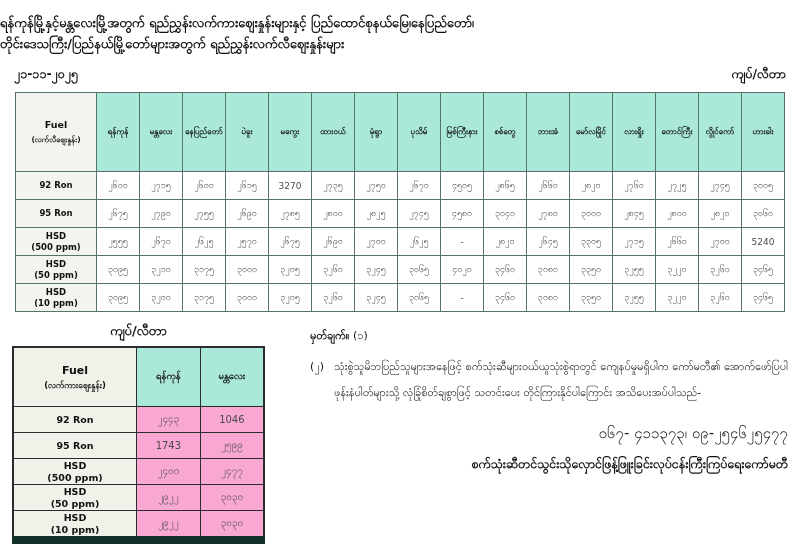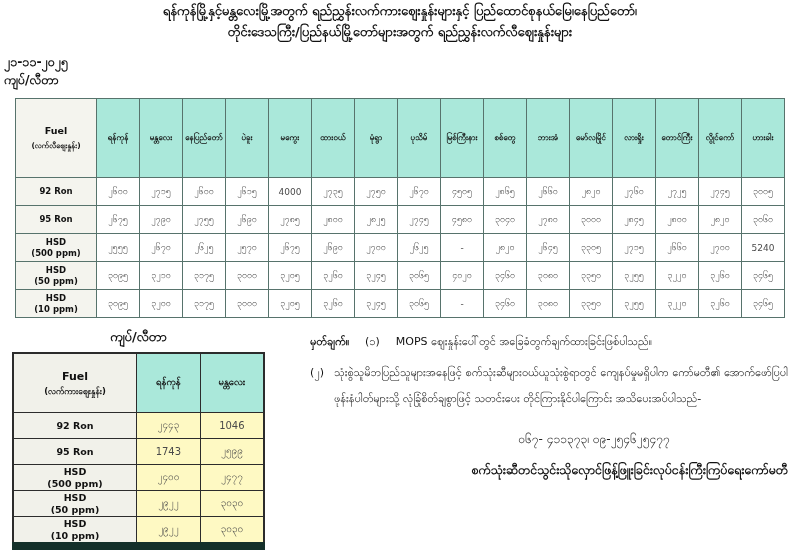--- a/index.html
+++ b/index.html
@@ -1,22 +1,22 @@
 <!DOCTYPE html>
 <html lang="my"><head>
 <meta charset="utf-8">
 <style>
   html,body{margin:0;padding:0;}
   body{
     width:800px;height:550px;overflow:hidden;background:#ffffff;
     font-family:"DejaVu Sans","Liberation Sans",sans-serif;color:#111;
   }
   .page{width:800px;height:550px;position:relative;}
-  .title-block{ text-align:center; font-weight:bold; font-size:13px; line-height:21px; padding-top:0;}
-  .meta-row{ display:flex; justify-content:space-between; font-weight:bold; font-size:12.5px; padding:0 4px; margin:12px 0 8px 0;flex-direction:column;}
+  .title-block{ font-weight:bold; font-size:13px; line-height:21px; padding-top:12px;}
+  .meta-row{ display:flex; justify-content:space-between; font-weight:bold; font-size:12.5px; padding:0 14px; margin:12px 0 8px 0;}
   
   table{border-collapse:collapse; table-layout:fixed;}
   .retail{ margin-left:15px; width:770px; }
   .retail th,.retail td{ border:1px solid #57736c; text-align:center; vertical-align:middle; padding:0;}
   .retail .city-h{ background:#aae8da; font-weight:bold; font-size:8px; height:78px; word-break:break-all; padding:0 1px;}
   .retail .fuel-h{ background:#f4f4ee; width:80px;}
   .retail .fuel-h .l1{font-weight:bold;font-size:9.5px;}
   .retail .fuel-h .l2{font-weight:bold;font-size:7.5px;margin-top:5px;}
   .retail .fuel-c{ background:#f4f4ee; font-weight:bold; font-size:8.5px; line-height:1.25;}
   .retail td{ height:27px; font-size:9px; color:#4a4a4a;}
@@ -24,28 +24,28 @@
   .bottom{ display:flex; margin-top:10px; align-items:flex-start;}
   .left-col{ width:292px; flex:0 0 292px;}
   .unit-mid{ width:253px; margin-left:12px; text-align:center; font-weight:bold; font-size:13px; margin-bottom:5px;}
   .wholesale{ margin-left:12px; width:253px; border:2px solid #2c2c2c; border-bottom:8px solid #14302a;}
   .wholesale th,.wholesale td{ border:1px solid #2c2c2c; text-align:center; vertical-align:middle; padding:0;}
   .wholesale .hdr{ background:#aae8da; height:58px; font-weight:bold;}
   .wholesale .hdr .l1{font-size:11px;}
   .wholesale .hdr .l2{font-size:8.5px;margin-top:3px;}
   .wholesale .city{ font-size:9.5px;}
   .wholesale .fuel-col{ width:122px; background:#f1f1ea; font-weight:bold; font-size:9.5px; line-height:1.2;}
-  .wholesale td.val{ height:25px; font-size:10px; color:#4a4a4a; background:#fef9c3;}
+  .wholesale td.val{ height:25px; font-size:10px; color:#4a4a4a; background:#f9a8d4;}
   
   .right-col{ flex:1; padding:4px 12px 0 18px; font-size:11px;}
-  .note1{ display:flex; gap:16px; margin-top:2px;}
+  .note1{ display:flex; gap:4px; margin-top:2px;}
   .note-label{ font-weight:bold;}
   .note2{ display:flex; gap:8px; margin-top:10px; line-height:26px; text-align:justify;}
   .note2 .num{ flex:0 0 16px;}
-  .phones{ text-align:center; padding-left:90px; margin-top:12px; line-height:30px; font-size:12px; color:#222;}
+  .phones{ text-align:right; padding-left:90px; margin-top:12px; line-height:30px; font-size:15px; color:#222;}
   .committee{ text-align:right; font-weight:bold; font-size:12.5px; margin-top:8px;}
 </style>
 </head>
 <body>
 
 <div class="page">
 
   <div class="title-block">
     <div>ရန်ကုန်မြို့နှင့်မန္တလေးမြို့အတွက် ရည်ညွှန်းလက်ကားဈေးနှုန်းများနှင့် ပြည်ထောင်စုနယ်မြေ၊နေပြည်တော်၊</div>
     <div>တိုင်းဒေသကြီး/ပြည်နယ်မြို့တော်များအတွက် ရည်ညွှန်းလက်လီဈေးနှုန်းများ</div>
@@ -83,21 +83,21 @@
       </thead>
     <tbody>
         <tr>
           <th class="fuel-c">
             <div>92 Ron</div>
           </th>
           <td>၂၆၀၀</td>
           <td>၂၇၁၅</td>
           <td>၂၆၀၀</td>
           <td>၂၆၁၅</td>
-          <td>4000</td>
+          <td>3270</td>
           <td>၂၇၃၅</td>
           <td>၂၇၅၀</td>
           <td>၂၆၇၀</td>
           <td>၄၅၀၅</td>
           <td>၂၈၆၅</td>
           <td>၂၆၆၀</td>
           <td>၂၈၂၀</td>
           <td>၂၇၆၀</td>
           <td>၂၇၂၅</td>
           <td>၂၇၄၅</td>
@@ -248,21 +248,20 @@
               <td class="val">၃၀၃၀</td>
             </tr>
           </tbody>
       </table>
     </div>
 
     <div class="right-col">
       <div class="note1">
         <span class="note-label">မှတ်ချက်။</span>
         <span>(၁)</span>
-        <span>MOPS ဈေးနှုန်းပေါ်တွင် အခြေခံတွက်ချက်ထားခြင်းဖြစ်ပါသည်။</span>
       </div>
       <div class="note2">
         <span class="num">(၂)</span>
         <span>သုံးစွဲသူမိဘပြည်သူများအနေဖြင့် စက်သုံးဆီများဝယ်ယူသုံးစွဲရာတွင် ကျေနပ်မှုမရှိပါက ကော်မတီ၏ အောက်ဖော်ပြပါဖုန်းနံပါတ်များသို့ လုံခြုံစိတ်ချစွာဖြင့် သတင်းပေး တိုင်ကြားနိုင်ပါကြောင်း အသိပေးအပ်ပါသည်-</span>
       </div>
       <div class="phones">
         <div>၀၆၇- ၄၁၁၃၇၃၊ ၀၉-၂၅၄၆၂၅၄၇၇</div>
       </div>
       <div class="committee">စက်သုံးဆီတင်သွင်းသိုလှောင်ဖြန့်ဖြူးခြင်းလုပ်ငန်းကြီးကြပ်ရေးကော်မတီ</div>
     </div>

